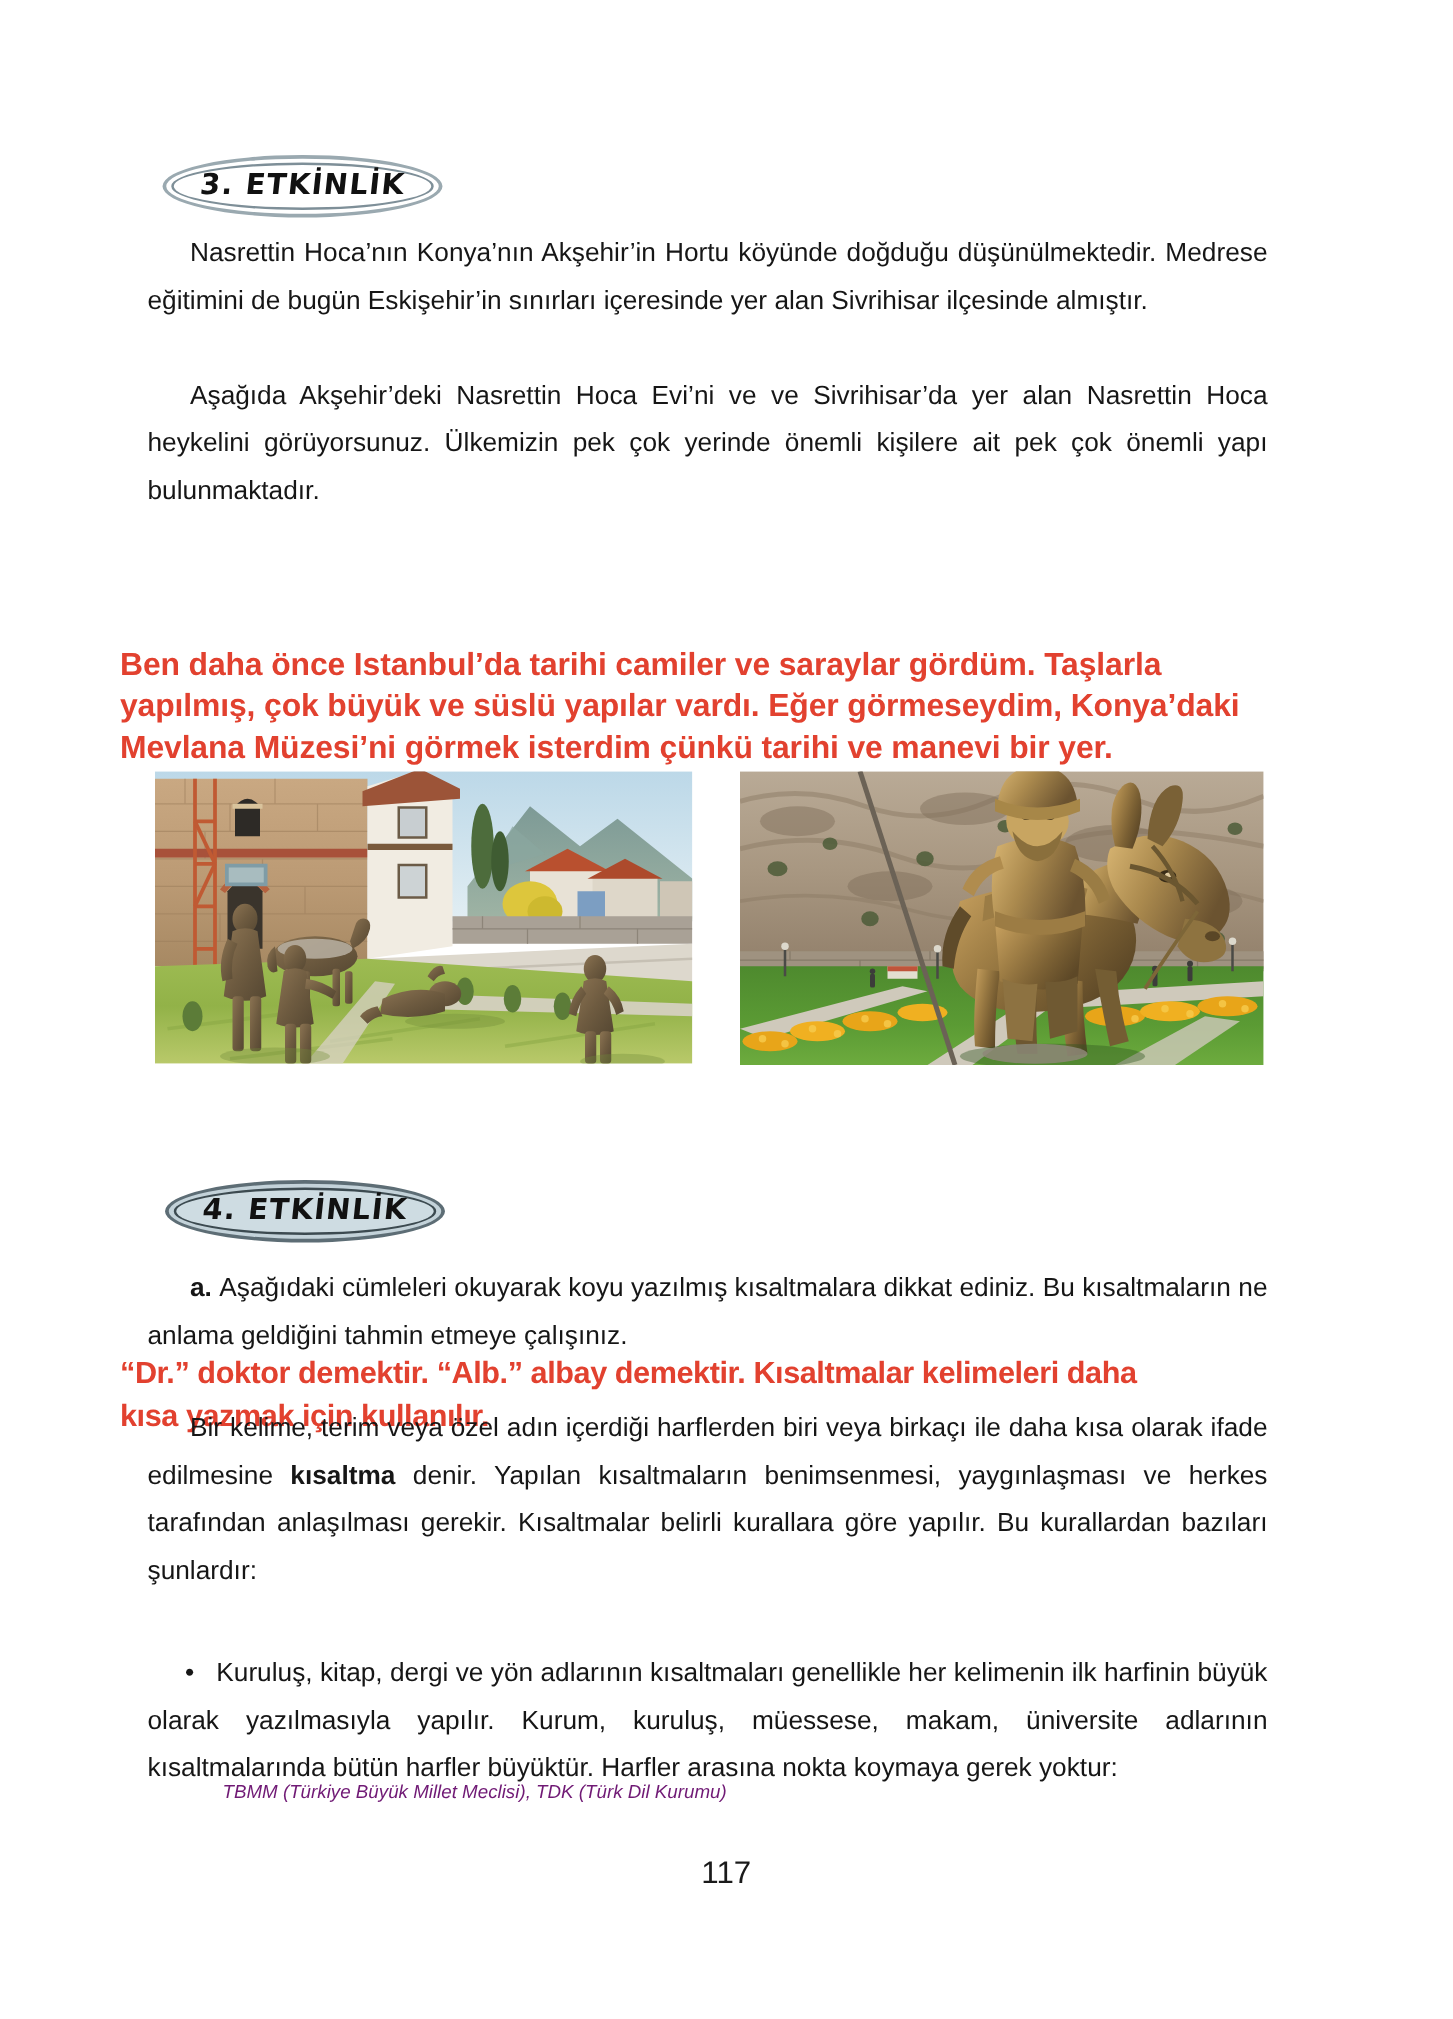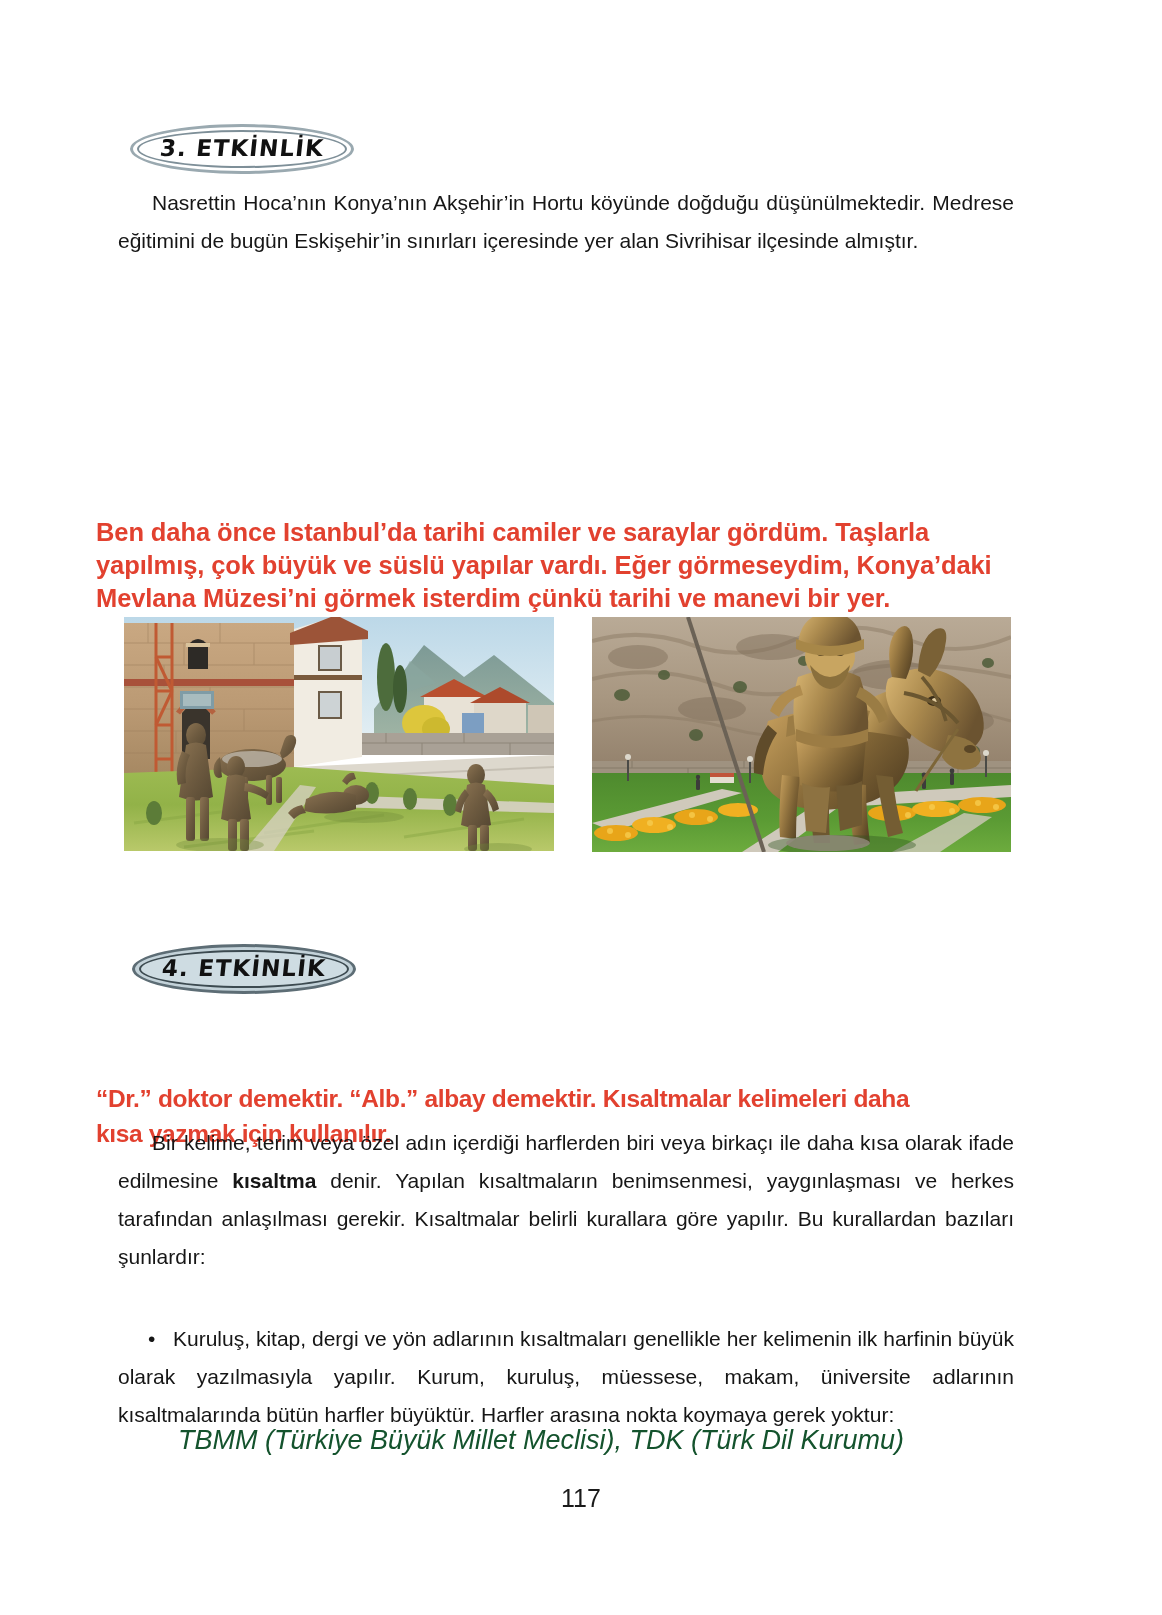--- a/index.html
+++ b/index.html
@@ -122,22 +122,22 @@
     overflow: hidden;
   }
   #photo-akseyir-house { left: 124px; top: 617px; width: 430px; height: 234px; }
   #photo-hoca-statue  { left: 592px; top: 617px; width: 419px; height: 235px; }
   .photo svg { display: block; width: 100%; height: 100%; }
 
   
   .example-line {
     position: absolute;
     font-style: italic;
-    font-size: 27px;
-    color: #14532d;
+    font-size: 15px;
+    color: #701a75;
   }
 
   
   .page-number {
     position: absolute;
     left: 0;
     right: 0;
     text-align: center;
     font-size: 25px;
     color: #1a1a1a;
@@ -151,20 +151,23 @@
   <div class="badge" id="badge-3">
     <div class="ring-outer"></div>
     <div class="ring-inner"></div>
     <div class="badge-label">3. ETKİNLİK</div>
   </div>
 
   <div class="para" style="left:118px; top:184px; width:896px;">
     <span class="indent"></span><span>Nasrettin Hoca’nın Konya’nın Akşehir’in Hortu köyünde doğduğu düşünülmektedir. Medrese eğitimini de bugün Eskişehir’in sınırları içeresinde yer alan Sivrihisar ilçesinde almıştır.</span>
   </div>
 
+  <div class="para" style="left:118px; top:298px; width:896px;">
+    <span class="indent"></span><span>Aşağıda Akşehir’deki Nasrettin Hoca Evi’ni ve ve Sivrihisar’da yer alan Nasrettin Hoca heykelini görüyorsunuz. Ülkemizin pek çok yerinde önemli kişilere ait pek çok önemli yapı bulunmaktadır.</span>
+  </div>
 
 
   <div class="answer" id="answer-1">
     <span class="ln">Ben daha önce Istanbul’da tarihi camiler ve saraylar gördüm. Taşlarla</span>
     <span class="ln">yapılmış, çok büyük ve süslü yapılar vardı. Eğer görmeseydim, Konya’daki</span>
     <span class="ln">Mevlana Müzesi’ni görmek isterdim çünkü tarihi ve manevi bir yer.</span>
   </div>
 
   <div class="photo" id="photo-akseyir-house">
     <svg viewBox="0 0 430 234" preserveAspectRatio="none">
@@ -526,20 +529,23 @@
       <ellipse cx="236" cy="226" rx="42" ry="8" fill="#8e8778" opacity="0.85"></ellipse>
     </svg>
   </div>
 
   <div class="badge filled" id="badge-4">
     <div class="ring-outer"></div>
     <div class="ring-inner"></div>
     <div class="badge-label">4. ETKİNLİK</div>
   </div>
 
+  <div class="para" style="left:118px; top:1012px; width:896px;">
+    <span class="indent"></span><b>a.</b>&nbsp;<span>Aşağıdaki cümleleri okuyarak koyu yazılmış kısaltmalara dikkat ediniz. Bu kısaltmaların ne anlama geldiğini tahmin etmeye çalışınız.</span>
+  </div>
 
   <div class="answer" id="answer-2">
     <span class="ln">“Dr.” doktor demektir. “Alb.” albay demektir. Kısaltmalar kelimeleri daha</span>
     <span class="ln">kısa yazmak için kullanılır.</span>
   </div>
 
   <div class="para" style="left:118px; top:1124px; width:896px;">
     <span class="indent"></span><span>Bir kelime, terim veya özel adın içerdiği harflerden biri veya birkaçı ile daha kısa olarak ifade edilmesine </span><b>kısaltma</b><span> denir. Yapılan kısaltmaların benimsenmesi, yaygınlaşması ve herkes tarafından anlaşılması gerekir. Kısaltmalar belirli kurallara göre yapılır. Bu kurallardan bazıları şunlardır:</span>
   </div>
 

